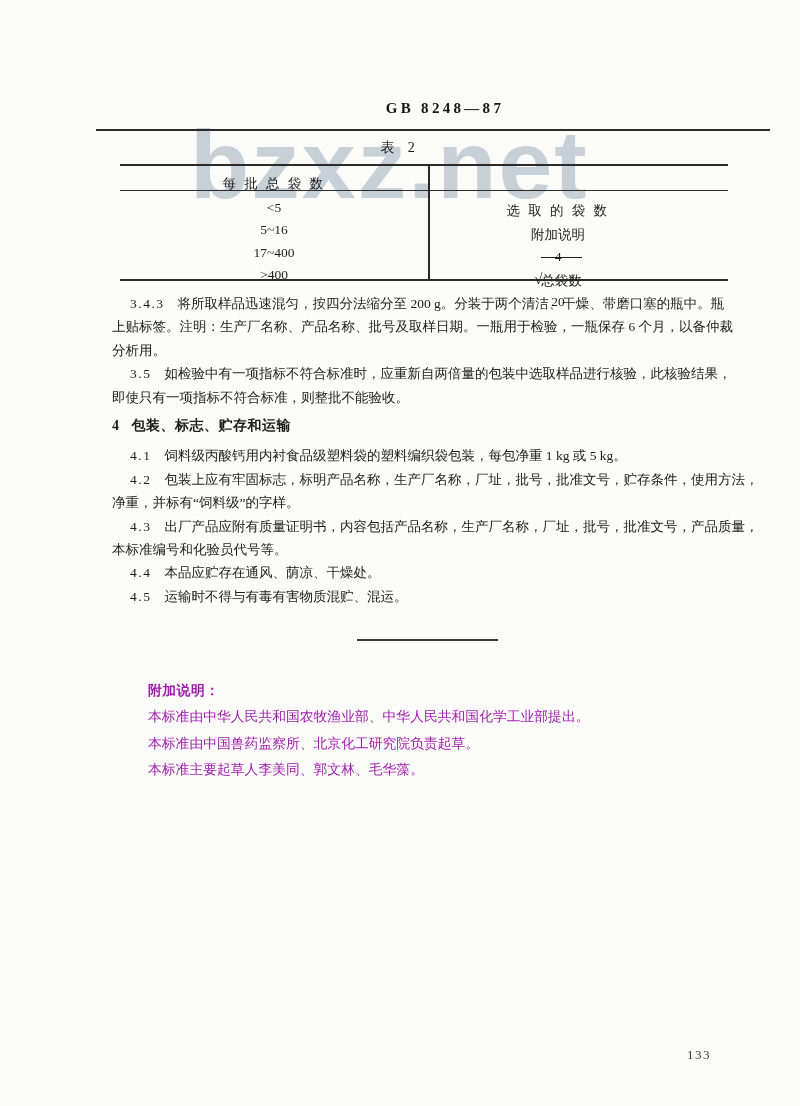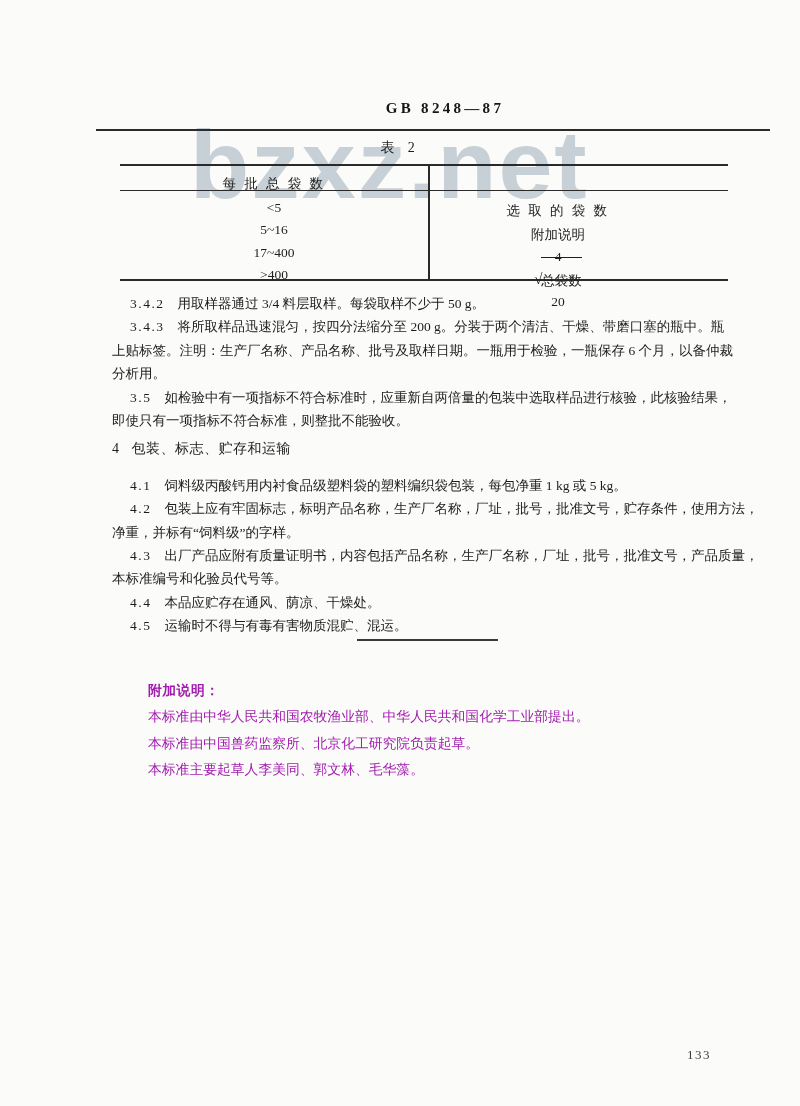--- a/index.html
+++ b/index.html
@@ -55,21 +55,21 @@
   .radicand{border-top:1.2px solid #1e1e1e;padding-top:15px;}
   
   .body-text{
     position:absolute;left:112px;top:292px;width:600px;
     font-size:13.5px;line-height:23.4px;color:#1c1c1c;
   }
   .line{white-space:nowrap;}
   .line.numbered{padding-left:18px;}
   .num{margin-right:13px;letter-spacing:1.5px;}
   .line.heading{
-    font-weight:normal;font-size:14px;margin:5px 0 13px 0;letter-spacing:.5px;
+    font-weight:bold;font-size:14px;margin:5px 0 7px 0;letter-spacing:.5px;
   }
   .line.heading .num{margin-right:11px;}
   
   .rule-short{
     position:absolute;left:357px;top:639px;width:141px;height:1.8px;background:#3a3a3a;
   }
   
   .notes{
     position:absolute;left:148px;top:678px;
     font-size:13.8px;line-height:26.4px;color:#a21caf;
@@ -113,21 +113,20 @@
         <div class="cell-l">17~400</div>
         <div class="cell-r"><span class="radical-sign">√</span><span class="radicand">总袋数</span></div>
       </div>
       <div class="row">
         <div class="cell-l">&gt;400</div>
         <div class="cell-r">20</div>
       </div>
     </div>
 
     <div class="body-text">
-      <div class="line numbered"><span class="num">3.4.2</span><span>用取样器通过 3/4 料层取样。每袋取样不少于 50 g。</span></div>
       <div class="line numbered"><span class="num">3.4.3</span><span>将所取样品迅速混匀，按四分法缩分至 200 g。分装于两个清洁、干燥、带磨口塞的瓶中。瓶</span></div>
       <div class="line"><span>上贴标签。注明：生产厂名称、产品名称、批号及取样日期。一瓶用于检验，一瓶保存 6 个月，以备仲裁</span></div>
       <div class="line"><span>分析用。</span></div>
       <div class="line numbered"><span class="num">3.5</span><span>如检验中有一项指标不符合标准时，应重新自两倍量的包装中选取样品进行核验，此核验结果，</span></div>
       <div class="line"><span>即使只有一项指标不符合标准，则整批不能验收。</span></div>
       <div class="line heading"><span class="num">4</span><span>包装、标志、贮存和运输</span></div>
       <div class="line numbered"><span class="num">4.1</span><span>饲料级丙酸钙用内衬食品级塑料袋的塑料编织袋包装，每包净重 1 kg 或 5 kg。</span></div>
       <div class="line numbered"><span class="num">4.2</span><span>包装上应有牢固标志，标明产品名称，生产厂名称，厂址，批号，批准文号，贮存条件，使用方法，</span></div>
       <div class="line"><span>净重，并标有“饲料级”的字样。</span></div>
       <div class="line numbered"><span class="num">4.3</span><span>出厂产品应附有质量证明书，内容包括产品名称，生产厂名称，厂址，批号，批准文号，产品质量，</span></div>

